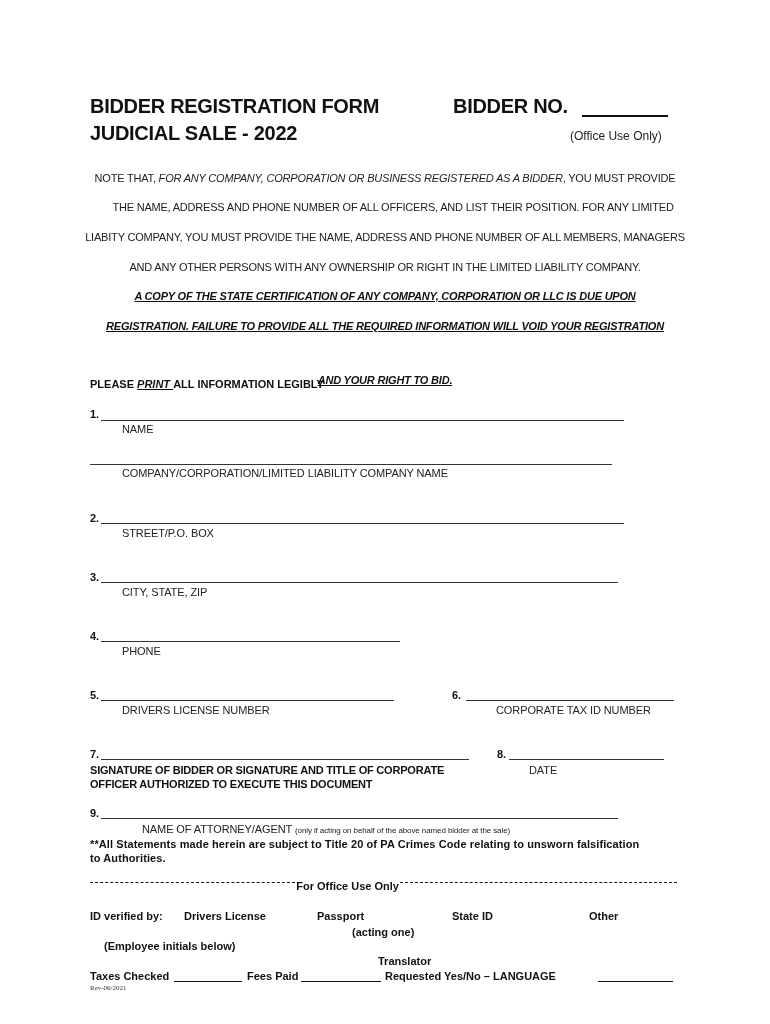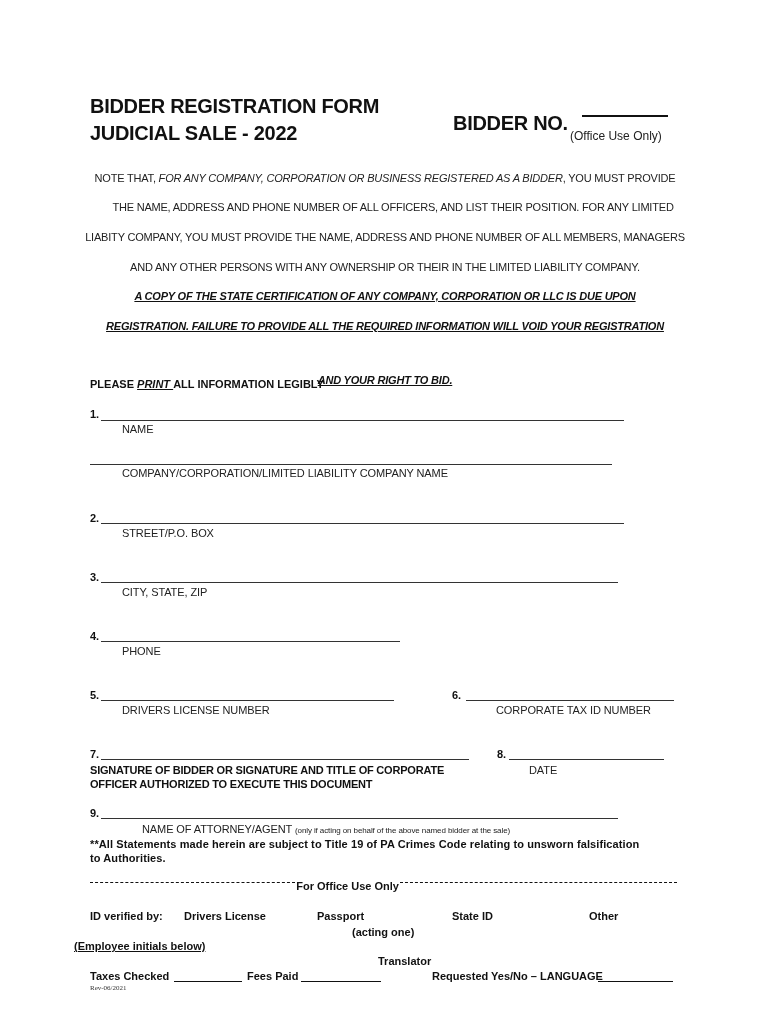--- a/index.html
+++ b/index.html
@@ -20,28 +20,28 @@
   .stmt { font-size: 11px; font-weight: bold; letter-spacing: 0.1px; }
   .office-div { font-size: 11px; font-weight: bold; }
   .office-text { font-size: 11px; font-weight: bold; }
   .rev { font-size: 7px; font-family: "Liberation Serif", serif; color: #333; }
 </style>
 </head>
 <body>
 
 <div class="abs title" style="left:90px; top:95px;">BIDDER REGISTRATION FORM</div>
 <div class="abs title" style="left:90px; top:122px;">JUDICIAL SALE - 2022</div>
-<div class="abs title" style="left:453px; top:112px;">BIDDER NO.</div>
+<div class="abs title" style="left:453px; top:95px;">BIDDER NO.</div>
 <div class="line" style="left:582px; top:115px; width:86px; border-bottom:2px solid #111;"></div>
 <div class="abs office-note" style="left:570px; top:129px;">(Office Use Only)</div>
 
 <div class="abs note" style="top:172px;"><span>NOTE THAT, </span><i>FOR ANY COMPANY, CORPORATION OR BUSINESS REGISTERED AS A BIDDER</i><span>, YOU MUST PROVIDE</span></div>
 <div class="abs note" style="top:201px;padding-left:8px;">THE NAME, ADDRESS AND PHONE NUMBER OF ALL OFFICERS, AND LIST THEIR POSITION.  FOR ANY LIMITED</div>
 <div class="abs note" style="top:231px;">LIABITY COMPANY, YOU MUST PROVIDE THE NAME, ADDRESS AND PHONE NUMBER OF ALL MEMBERS, MANAGERS</div>
-<div class="abs note" style="top:261px;">AND ANY OTHER PERSONS WITH ANY OWNERSHIP OR THEIR IN THE LIMITED LIABILITY COMPANY.</div>
+<div class="abs note" style="top:261px;">AND ANY OTHER PERSONS WITH ANY OWNERSHIP OR RIGHT IN THE LIMITED LIABILITY COMPANY.</div>
 
 <div class="abs warn" style="top:290px;">A COPY OF THE STATE CERTIFICATION OF ANY COMPANY, CORPORATION OR LLC IS DUE UPON</div>
 <div class="abs warn" style="top:320px;">REGISTRATION.  FAILURE TO PROVIDE ALL THE REQUIRED INFORMATION WILL VOID YOUR REGISTRATION</div>
 <div class="abs warn" style="top:368px;margin-top:6px;">AND YOUR RIGHT TO BID.</div>
 
 <div class="abs print" style="left:90px; top:378px;"><span>PLEASE </span><u>PRINT </u><span> ALL INFORMATION LEGIBLY</span></div>
 
 <div class="abs num" style="left:90px; top:408px;">1.</div>
 <div class="line" style="left:101px; top:420px; width:523px;"></div>
 <div class="abs lbl" style="left:90px; top:423px;">NAME</div>
@@ -75,38 +75,38 @@
 <div class="abs lbl-bold" style="left:90px; top:778px;">OFFICER AUTHORIZED TO EXECUTE THIS DOCUMENT</div>
 
 <div class="abs num" style="left:497px; top:748px;">8.</div>
 <div class="line" style="left:509px; top:759px; width:155px;"></div>
 <div class="abs lbl" style="left:497px; top:764px;">DATE</div>
 
 <div class="abs num" style="left:90px; top:807px;">9.</div>
 <div class="line" style="left:101px; top:818px; width:517px;"></div>
 <div class="abs lbl" style="left:90px; top:823px;padding-left:20px;"><span>NAME OF ATTORNEY/AGENT</span> <span class="small">(only if acting on behalf of the above named bidder at the sale)</span></div>
 
-<div class="abs stmt" style="left:90px; top:838px;">**All Statements made herein are subject to Title 19 of PA Crimes Code relating to unsworn falsification</div>
+<div class="abs stmt" style="left:90px; top:838px;">**All Statements made herein are subject to Title 20 of PA Crimes Code relating to unsworn falsification</div>
 <div class="abs stmt" style="left:90px; top:852px;">to Authorities.</div>
 
 <div class="abs office-div" style="left:90px; top:880px; width:587px; display:flex; ">
   <span style="flex:1; border-bottom:1px dashed #111; height:0; margin-top:2px;"></span>
   <span style="padding:0 1px;">For Office Use Only</span>
   <span style="flex:1.35; border-bottom:1px dashed #111; height:0; margin-top:2px;"></span>
 </div>
 
 <div class="abs office-text" style="left:90px; top:910px;">ID verified by:</div>
 <div class="abs office-text" style="left:184px; top:910px;">Drivers License</div>
 <div class="abs office-text" style="left:317px; top:910px;">Passport</div>
 <div class="abs office-text" style="left:452px; top:910px;">State ID</div>
 <div class="abs office-text" style="left:589px; top:910px;">Other</div>
 <div class="abs office-text" style="left:352px; top:926px;">(acting one)</div>
-<div class="abs office-text" style="left:74px; top:940px;text-decoration:underline;">(Employee initials below)</div>
+<div class="abs office-text" style="left:104px; top:940px;">(Employee initials below)</div>
 
 <div class="abs office-text" style="left:378px; top:955px;">Translator</div>
 <div class="abs office-text" style="left:90px; top:970px;">Taxes Checked</div>
 <div class="line" style="left:174px; top:981px; width:68px; border-bottom:1px solid #111;"></div>
 <div class="abs office-text" style="left:247px; top:970px;">Fees Paid</div>
 <div class="line" style="left:301px; top:981px; width:80px; border-bottom:1px solid #111;"></div>
-<div class="abs office-text" style="left:385px; top:970px;margin-left:47px;">Requested  Yes/No – LANGUAGE</div>
+<div class="abs office-text" style="left:385px; top:970px;">Requested  Yes/No – LANGUAGE</div>
 <div class="line" style="left:598px; top:981px; width:75px; border-bottom:1px solid #111;"></div>
 
 <div class="abs rev" style="left:90px; top:984px;">Rev-06/2021</div>
 
 </body></html>

